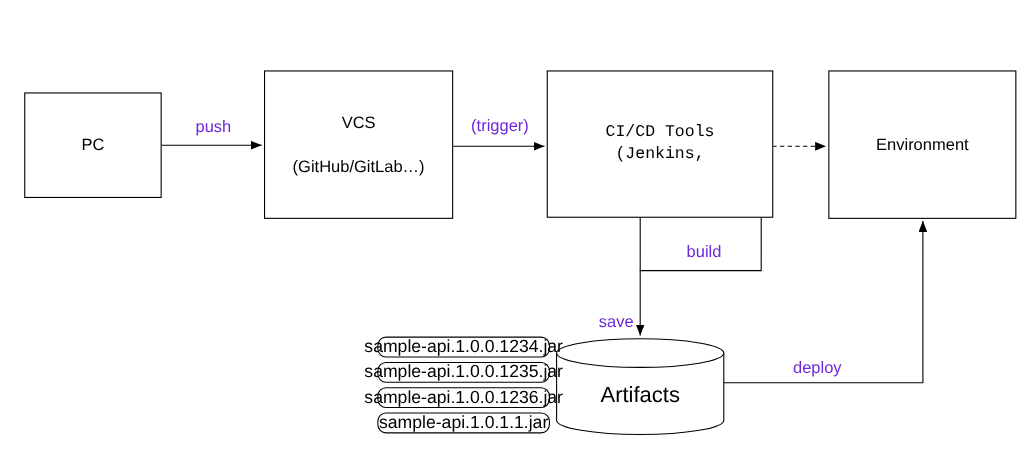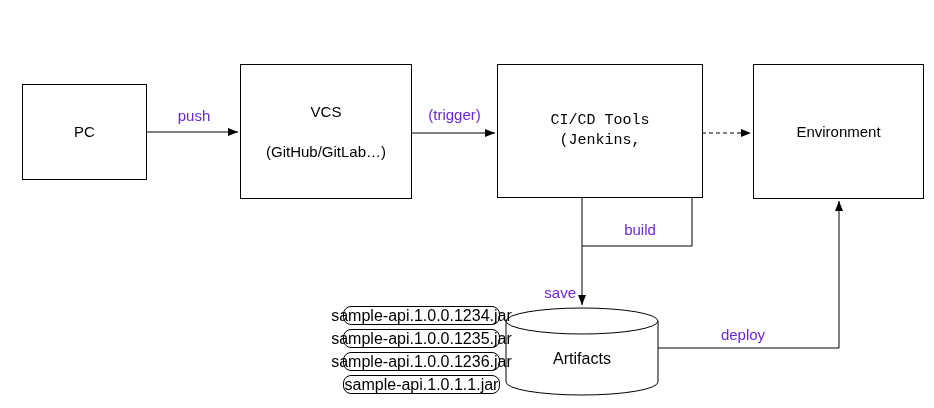--- a/index.html
+++ b/index.html
@@ -49,21 +49,21 @@
   .label-push    { left: 150px; top: 107px; width: 88px; }
   .label-trigger { left: 412px; top: 106px; width: 85px; }
   .label-build   { left: 598px; top: 221px; width: 84px; }
   .label-save    { left: 516px; top: 284px; width: 60px; text-align: right; }
   .label-deploy  { left: 688px; top: 326px; width: 110px; }
 
   .artifacts-label {
     position: absolute;
     left: 506px; top: 349px; width: 152px; height: 20px;
     display: flex; align-items: center; justify-content: center;
-    font-size: 16px; color: #000000;
+    font-size: 20px; color: #000000;
   }
 
   .jar-pill {
     position: absolute;
     left: 343px;
     width: 157px;
     height: 19px;
     border: 1px solid #000000;
     border-radius: 8px;
     background: #ffffff;

